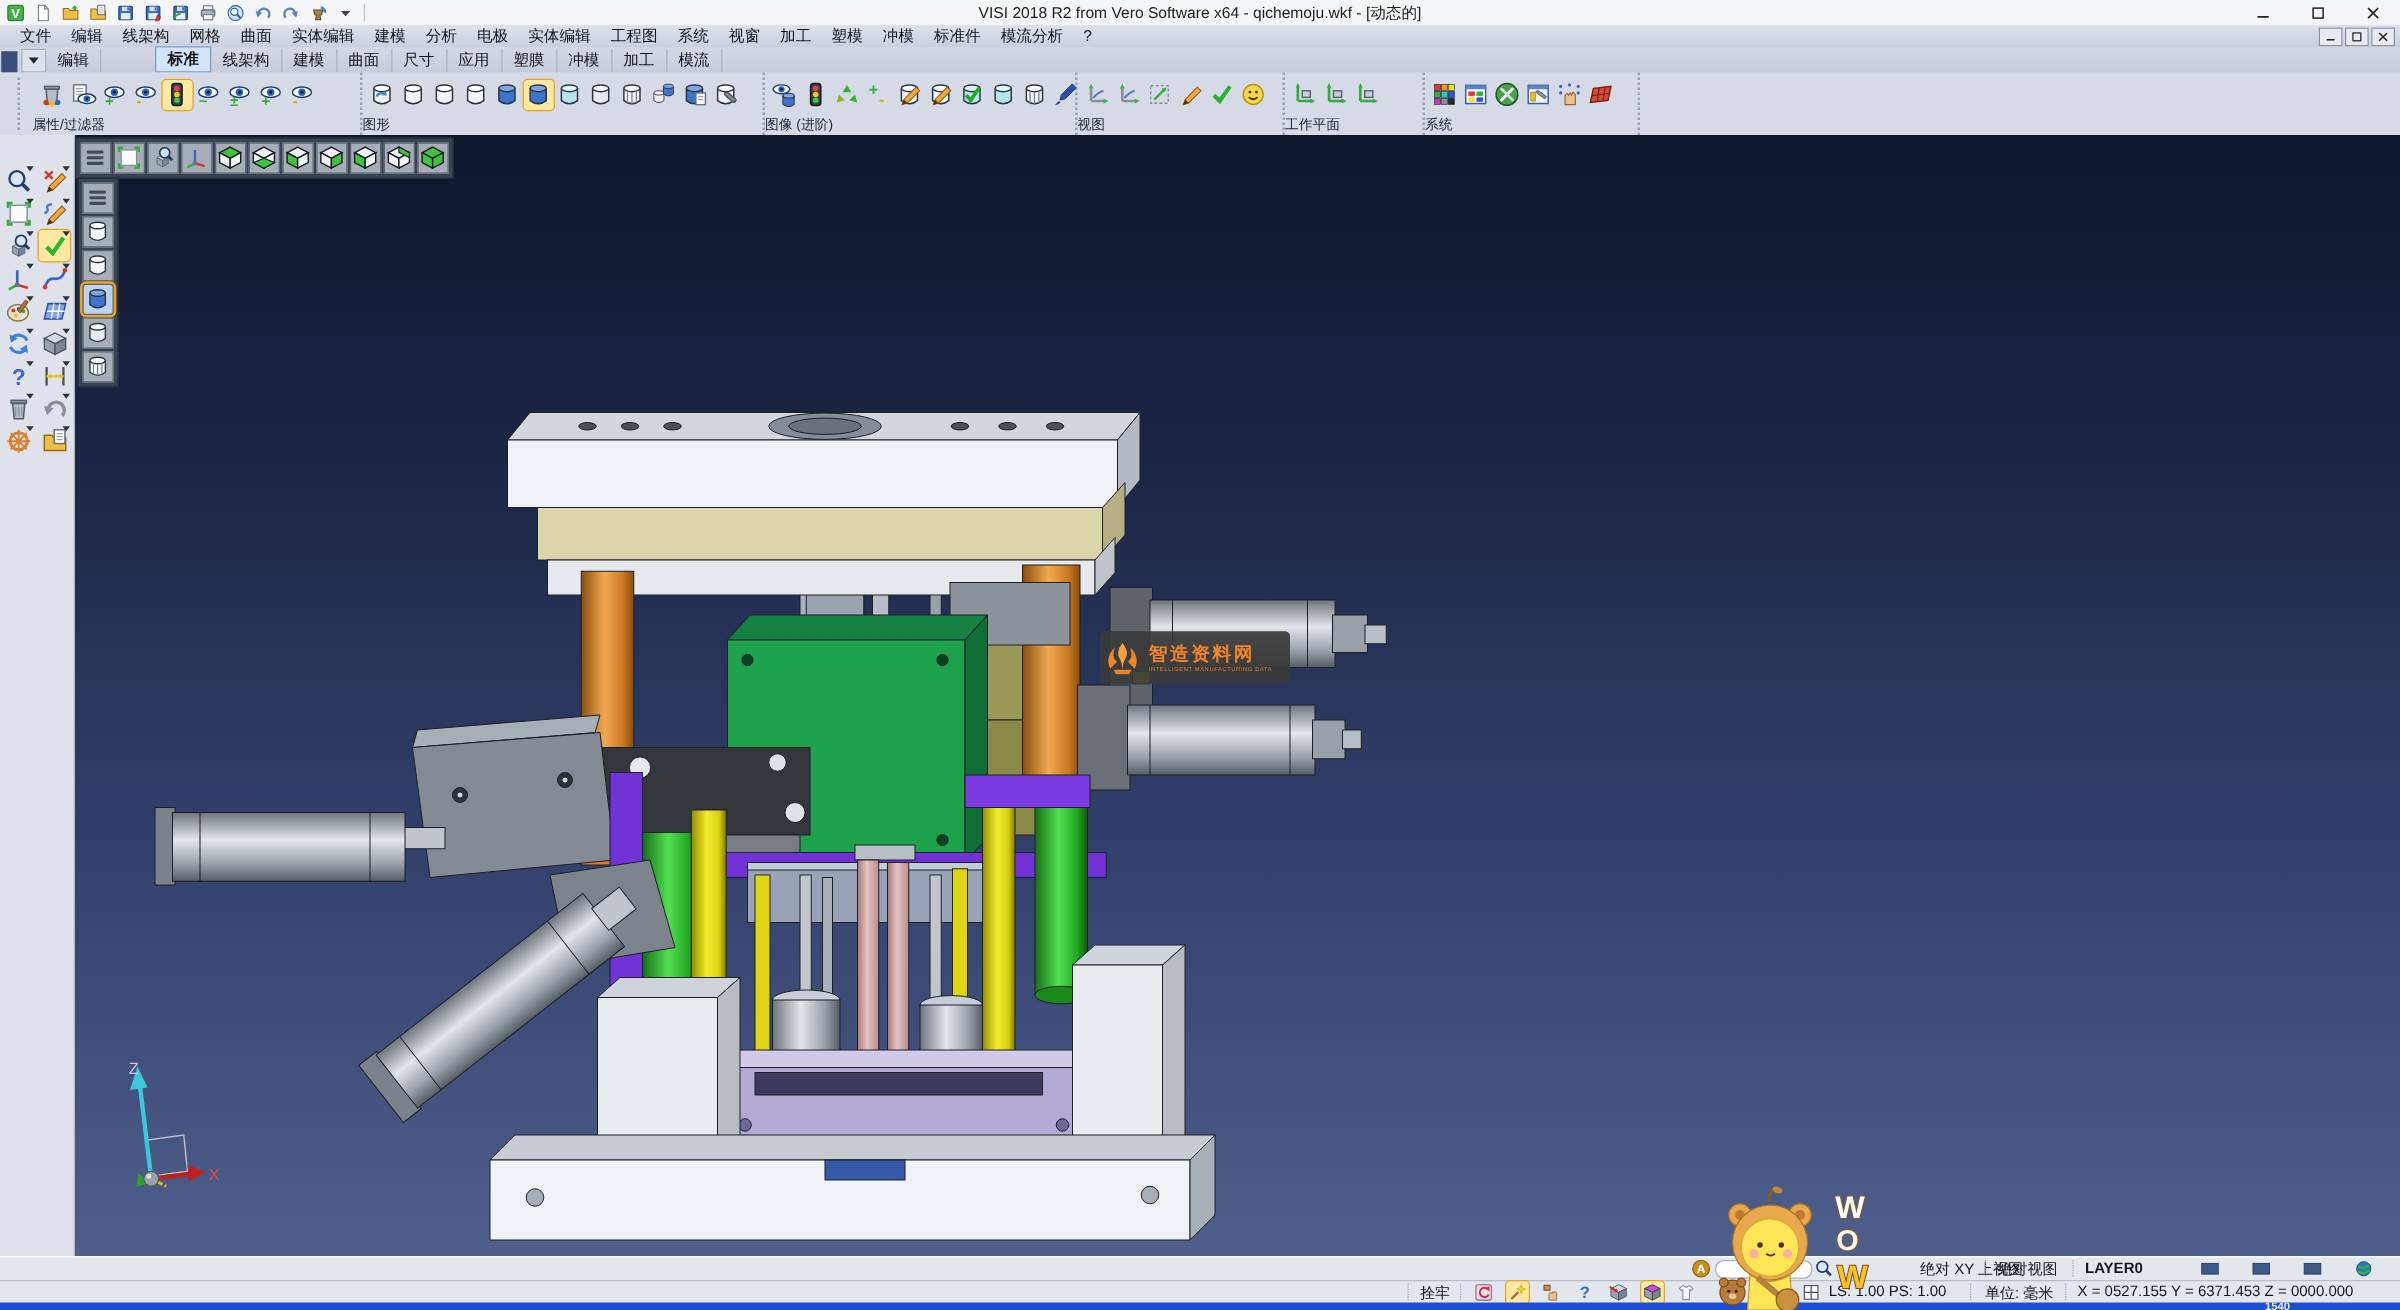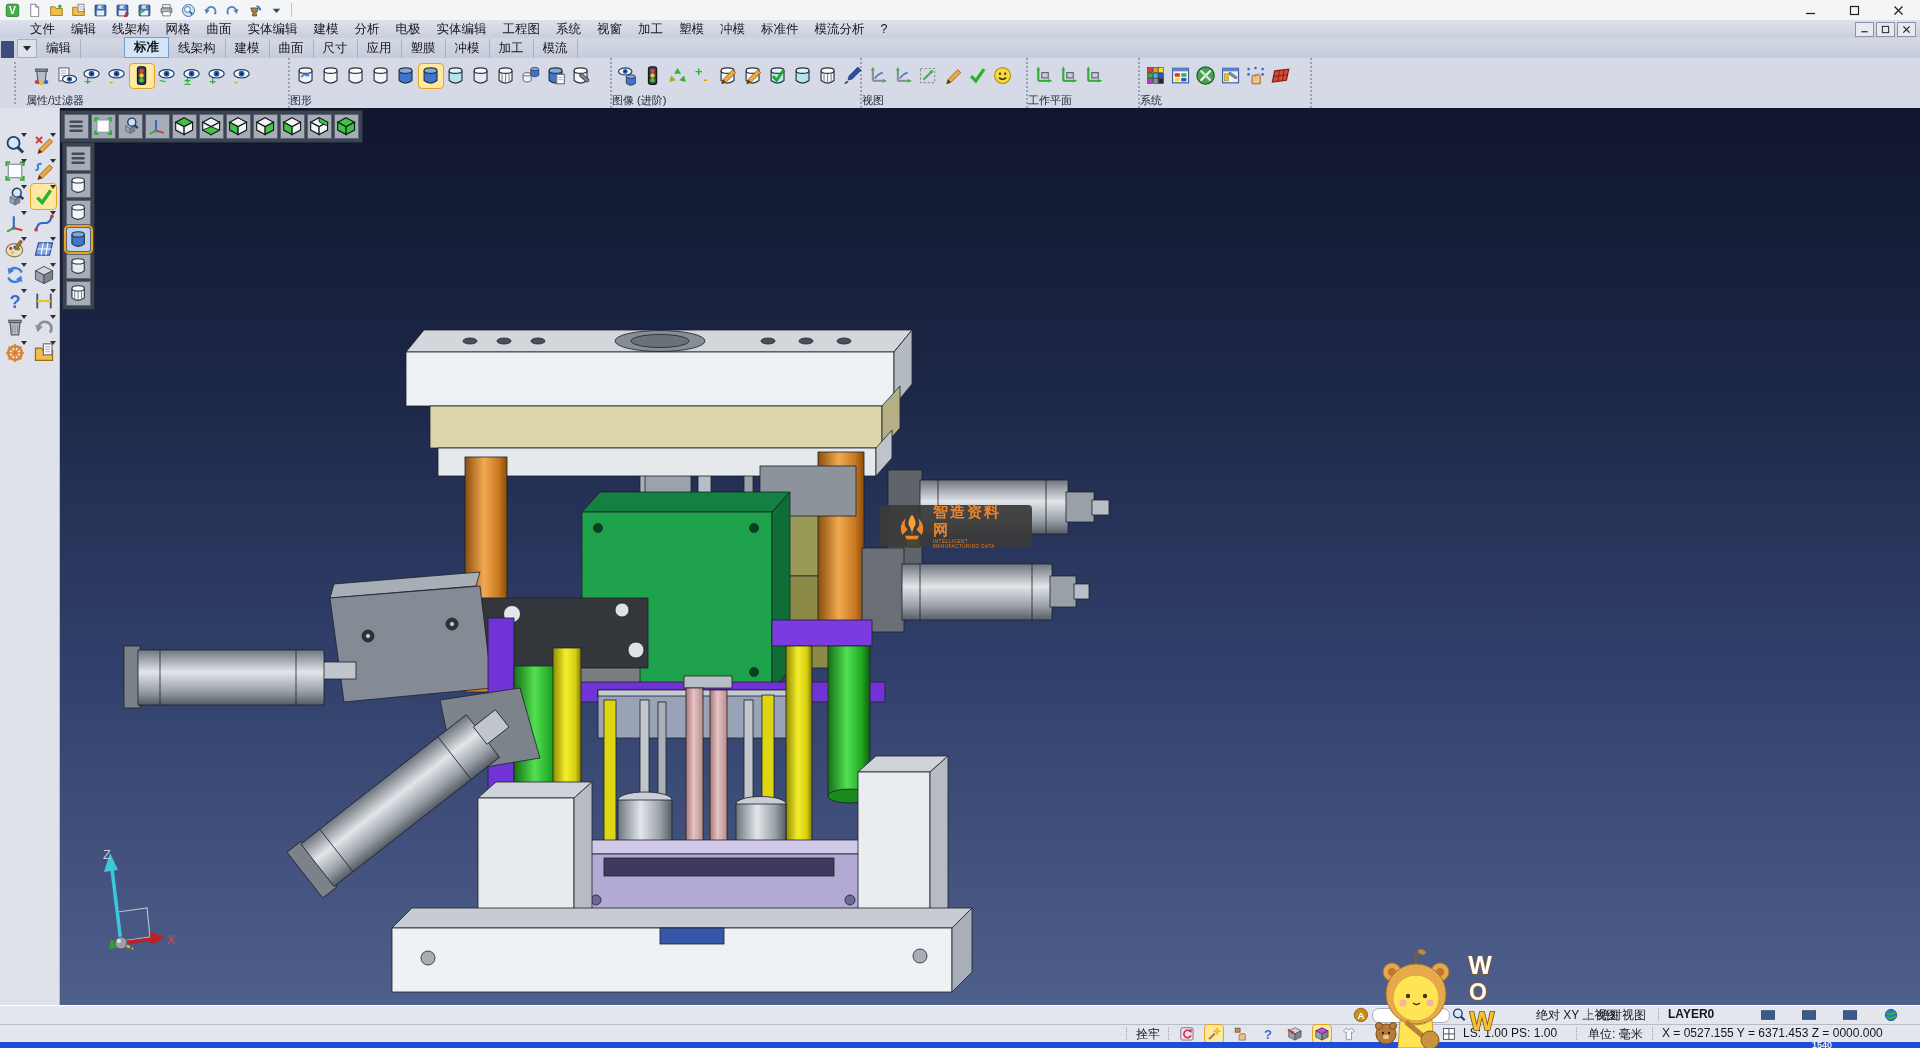--- a/index.html
+++ b/index.html
@@ -9,21 +9,21 @@
   .titlebar{position:absolute;left:0;top:0;width:1920px;height:20px;background:#f4f5f7;border-bottom:1px solid #d0d2d8;display:flex;align-items:center;}
   .qat{display:flex;align-items:center;gap:5px;padding-left:4px;}
   .qat .icon-btn{width:17px;height:17px;}
   .qat-sep{width:1px;height:14px;background:#c0c3cc;margin-left:6px;}
   .title{position:absolute;left:0;right:0;text-align:center;font-size:12.5px;color:#1a1c20;pointer-events:none;}
   .winbtns{position:absolute;right:0;top:0;display:flex;}
   .wb{width:44px;height:20px;display:flex;align-items:center;justify-content:center;}
   .wb svg{width:11px;height:11px;}
   
   .menubar{position:absolute;left:0;top:20px;width:1920px;height:18px;background:linear-gradient(#dde1ec,#c9cfdf);display:flex;align-items:center;}
-  .menus{display:flex;align-items:center;padding-left:22px;justify-content:center;}
+  .menus{display:flex;align-items:center;padding-left:8px;justify-content:center;}
   .menu-item{font-size:12.5px;color:#14161c;padding:0 8px;line-height:18px;}
   .mdibtns{position:absolute;right:4px;top:2px;display:flex;gap:2px;}
   .mdibtns span{width:17px;height:13px;background:#e8eaf2;border:1px solid #8d93a3;display:flex;align-items:center;justify-content:center;}
   .mdibtns svg{width:9px;height:9px;}
   
   .tabrow{position:absolute;left:0;top:38px;width:1920px;height:20px;background:linear-gradient(#d4d8e4,#c6ccdc);display:flex;align-items:flex-end;}
   .tab-corner{width:13px;height:17px;background:#3c4c7c;margin:0 3px 0 1px;}
   .tab-dd{width:18px;height:17px;display:flex;align-items:center;justify-content:center;border:1px solid #a8aec0;background:#dde1ea;}
   .tab-dd i{border-left:4px solid transparent;border-right:4px solid transparent;border-top:5px solid #23262e;}
   .tabs{display:flex;align-items:flex-end;height:20px;}
@@ -45,21 +45,21 @@
   .sidebar{width:60px;height:100%;background:#dfe2eb;border-right:1px solid #b4b9c6;display:grid;grid-template-columns:26px 26px;gap:1px 3px;justify-content:center;align-content:start;padding-top:24px;box-sizing:border-box;}
   .sidebar .icon-btn{width:25px;height:25px;position:relative;}
   .sidebar .icon-btn::after{content:"";position:absolute;top:1px;right:0;border-left:3px solid transparent;border-right:3px solid transparent;border-top:4px solid #2c313b;}
   .viewport{position:relative;flex:1;height:100%;background:linear-gradient(180deg,#10162c 0%,#1c2646 30%,#31406b 62%,#4f5f8b 100%);overflow:hidden;}
   .model{position:absolute;left:0;top:0;width:100%;height:100%;}
   .vptoolbar{position:absolute;left:0;top:2px;display:flex;background:#3a4352;padding:2px;border:1px solid #232a38;}
   .vptoolbar .icon-btn,.vpstrip .icon-btn{width:25px;height:25px;background:#a6adb9;border:1px solid #5d6572;margin:1px;}
   .vpstrip{position:absolute;left:2px;top:34px;display:flex;flex-direction:column;background:#3a4352;padding:2px;border:1px solid #232a38;}
   .vpstrip .icon-btn.active{background:#bcd2ee;outline:2px solid #f0a21e;}
   .triad{position:absolute;left:35px;top:737px;width:90px;height:108px;}
-  .watermark{position:absolute;left:820px;top:397px;width:152px;height:42px;background:rgba(58,58,58,.92);border-radius:4px;display:flex;align-items:center;gap:5px;padding:2px 16px;box-sizing:border-box;}
+  .watermark{position:absolute;left:820px;top:397px;width:152px;height:42px;background:rgba(58,58,58,.92);border-radius:4px;display:flex;align-items:center;gap:5px;padding:2px 2px;box-sizing:border-box;}
   .wm-logo{width:32px;height:32px;flex:0 0 auto;}
   .wm-title{font-size:15px;font-weight:bold;color:#f08428;letter-spacing:2px;line-height:18px;}
   .wm-sub{font-size:4.6px;color:#e87e20;letter-spacing:.5px;}
   
   .statusbar{position:absolute;left:0;top:1005px;width:1920px;height:37px;background:#e4e6ee;border-top:1px solid #fff;}
   .srow{position:absolute;left:0;width:1920px;}
   .srow1{top:0;height:18px;border-bottom:1px solid #b8bcc8;}
   .srow2{top:19px;height:18px;}
   .sitem{position:absolute;top:1px;font-size:12px;color:#14161c;white-space:nowrap;}
   .ssep{position:absolute;top:2px;height:13px;border-left:1px dotted #9aa1ae;}
@@ -169,20 +169,21 @@
             <polygon points="16.8,9.5 13.5,7.8 16.5,5.8" fill="#3f7fd9"></polygon>
           </svg>
         </span>
         <span class="icon-btn">
           <svg viewBox="0 0 18 18" font-family="Liberation Sans, sans-serif">
             <polygon points="4.5,7 13.5,7 9,12" fill="#3f4550"></polygon>
           </svg>
         </span>
       </div>
     <span class="qat-sep"></span>
+    <div class="title">VISI 2018 R2 from Vero Software x64 - qichemoju.wkf - [动态的]</div>
     <div class="winbtns">
       <span class="wb">
           <svg viewBox="0 0 11 11">
             <line x1="1" y1="8.5" x2="10" y2="8.5" stroke="#222" stroke-width="1.3"></line>
           </svg>
         </span>
       <span class="wb">
           <svg viewBox="0 0 11 11">
             <rect x="1.5" y="1.5" width="8" height="8" fill="none" stroke="#222" stroke-width="1.2"></rect>
           </svg>

